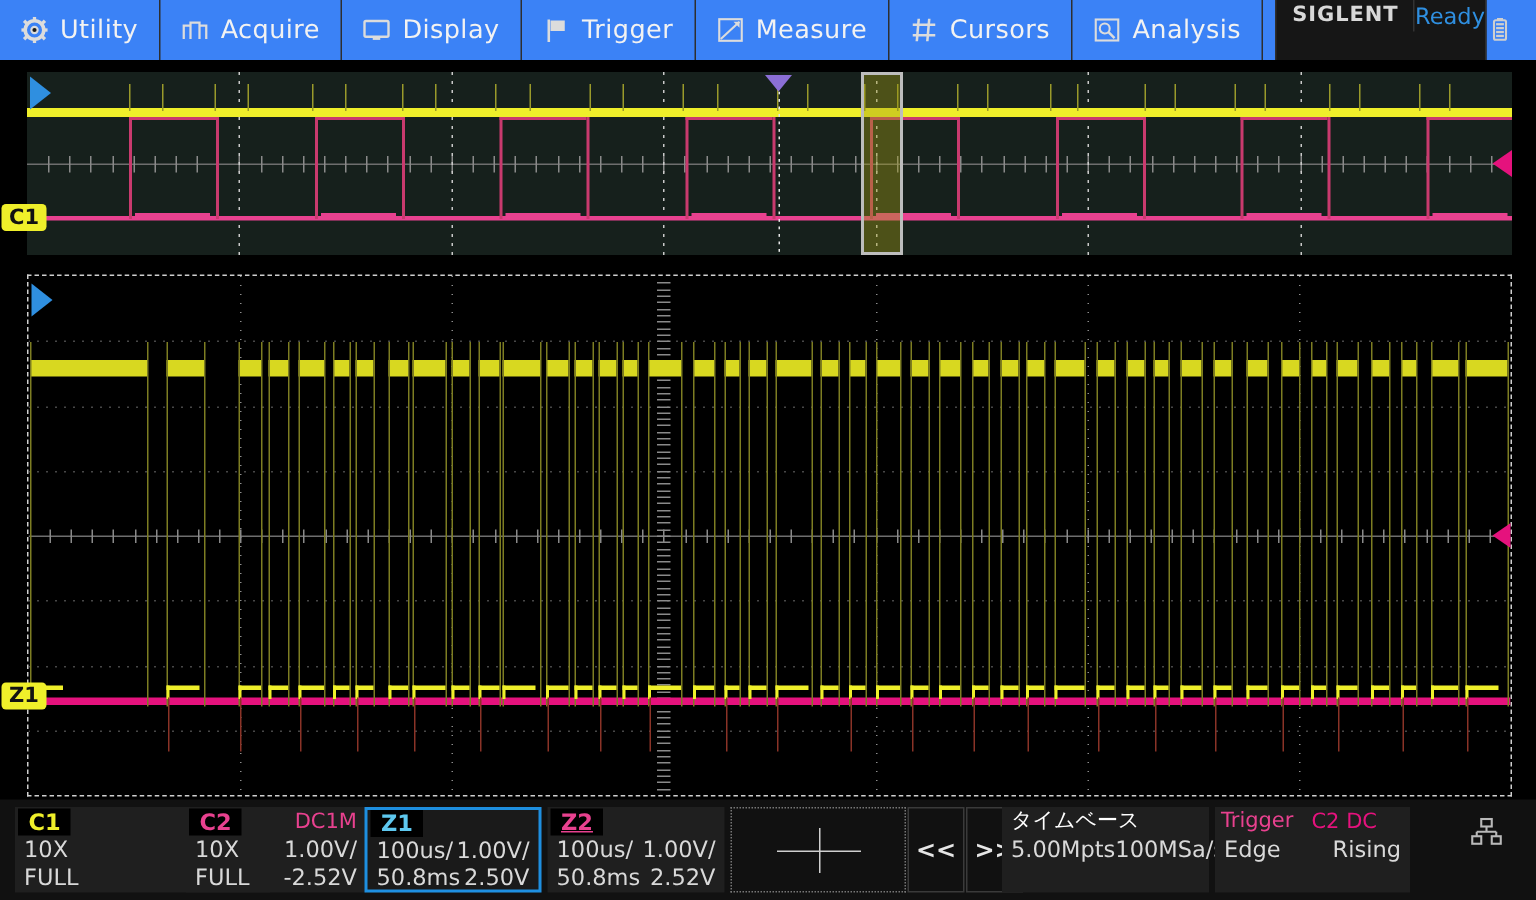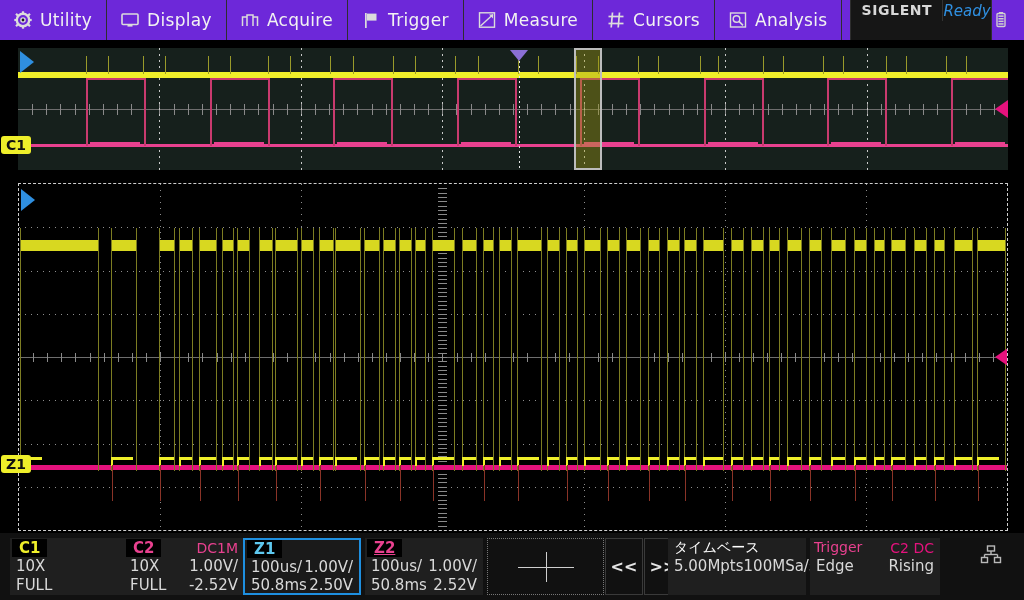--- a/index.html
+++ b/index.html
@@ -7,21 +7,21 @@
     width: 1024px; height: 600px;
     background: #000;
     font-family: "DejaVu Sans", "Liberation Sans", sans-serif;
     overflow: hidden;
   }
   #root { position: relative; width: 1024px; height: 600px; background: #000; }
 
   
   .topbar {
     position: absolute; left: 0; top: 0; width: 1024px; height: 40px;
-    background: #6d28d9;
+    background: #3b82f6;
     display: flex; align-items: stretch;
   }
   .menu-item {
     display: flex; align-items: center; gap: 8px;
     padding: 0 14px;
     color: #f2f2f2; font-size: 17px;
     border-right: 1px solid #2e2e2e;
     height: 40px;
     white-space: nowrap;
   }
@@ -36,21 +36,21 @@
     border-left: 1px solid #2e2e2e; border-right: 1px solid #2e2e2e;
     background: #161616;
     display: flex; flex-direction: column;
   }
   .status-row1 { display: flex; height: 21px; align-items: center; }
   .status-brand {
     width: 92px; text-align: center; color: #d8d8d8;
     font-size: 14px; font-weight: bold; letter-spacing: .6px;
     border-right: 1px solid #333; line-height: 21px;
   }
-  .status-ready { flex: 1; text-align: center; color: #2f8fe0; font-size: 15px; font-style: italic; }
+  .status-ready { flex: 1; text-align: center; color: #2f8fe0; font-size: 15px; }
   .status-row2 { height: 19px; text-align: center; color: #e0359a; font-size: 13px;
                  line-height: 17px; }
 
   .topbar-right {
     margin-left: auto; display: flex; align-items: center; gap: 26px;
     padding-right: 26px; color: #f2f2f2; font-size: 17px;
   }
 
   
   .overview {
@@ -187,21 +187,21 @@
   .p-coup.p { color: #e8418f; }
   .p-row {
     height: 19px; display: flex; justify-content: space-between;
     padding: 0 6px; color: #d9d9d9; font-size: 15px; line-height: 18px;
     white-space: nowrap;
   }
   .p-title {
     height: 19px; color: #fff; font-size: 14px; padding-left: 6px; line-height: 18px;
   }
   .p-title.trig { color: #e8418f; }
-  .p-trigsrc { position: absolute; right: 6px; color: #e5127d; font-size: 14px; }
+  .p-trigsrc { position: absolute; right: 22px; color: #e5127d; font-size: 14px; }
 
   .crosshair-panel {
     position: absolute; top: 5px; height: 57px;
     border: 1px dotted #777;
     display: flex; align-items: center; justify-content: center;
   }
   .cross { position: relative; width: 56px; height: 30px; }
   .cross:before, .cross:after { content: ""; position: absolute; background: #cfcfcf; }
   .cross:before { left: 0; right: 0; top: 50%; height: 1px; }
   .cross:after { top: 0; bottom: 0; left: 50%; width: 1px; }
@@ -237,34 +237,34 @@
           <rect x="13.8" y="12.6" width="2.2" height="3" transform="rotate(-45 14.9 14.1)"></rect>
         </g>
           </svg>
       </span>
       <span class="mlabel">Utility</span>
     </div>
 
     <div class="menu-item">
       <span class="ic">
         <svg viewBox="0 0 18 18">
+          <path d="M1.5 15 L1.5 6 L6 6 L6 15 M6 6 L6 4 L12 4 L12 15 M12 6 L16.5 6 L16.5 15" fill="none" stroke="#dcdcdc" stroke-width="1.5"></path>
+        </svg>
+      </span>
+      <span class="mlabel">Acquire</span>
+    </div>
+
+    <div class="menu-item">
+      <span class="ic">
+        <svg viewBox="0 0 18 18">
           <rect x="1" y="3" width="16" height="10.5" rx="1" fill="none" stroke="#dcdcdc" stroke-width="1.6"></rect>
           <rect x="6.5" y="14" width="5" height="1.6" fill="#dcdcdc"></rect>
         </svg>
       </span>
       <span class="mlabel">Display</span>
-    </div>
-
-    <div class="menu-item">
-      <span class="ic">
-        <svg viewBox="0 0 18 18">
-          <path d="M1.5 15 L1.5 6 L6 6 L6 15 M6 6 L6 4 L12 4 L12 15 M12 6 L16.5 6 L16.5 15" fill="none" stroke="#dcdcdc" stroke-width="1.5"></path>
-        </svg>
-      </span>
-      <span class="mlabel">Acquire</span>
     </div>
 
     <div class="menu-item">
       <span class="ic">
         <svg viewBox="0 0 18 18">
           <rect x="3" y="2" width="1.7" height="15" fill="#dcdcdc"></rect>
           <path d="M5 2.6 L14.5 2.6 L14.5 9.6 L5 9.6 Z" fill="#dcdcdc"></path>
         </svg>
       </span>
       <span class="mlabel">Trigger</span>

